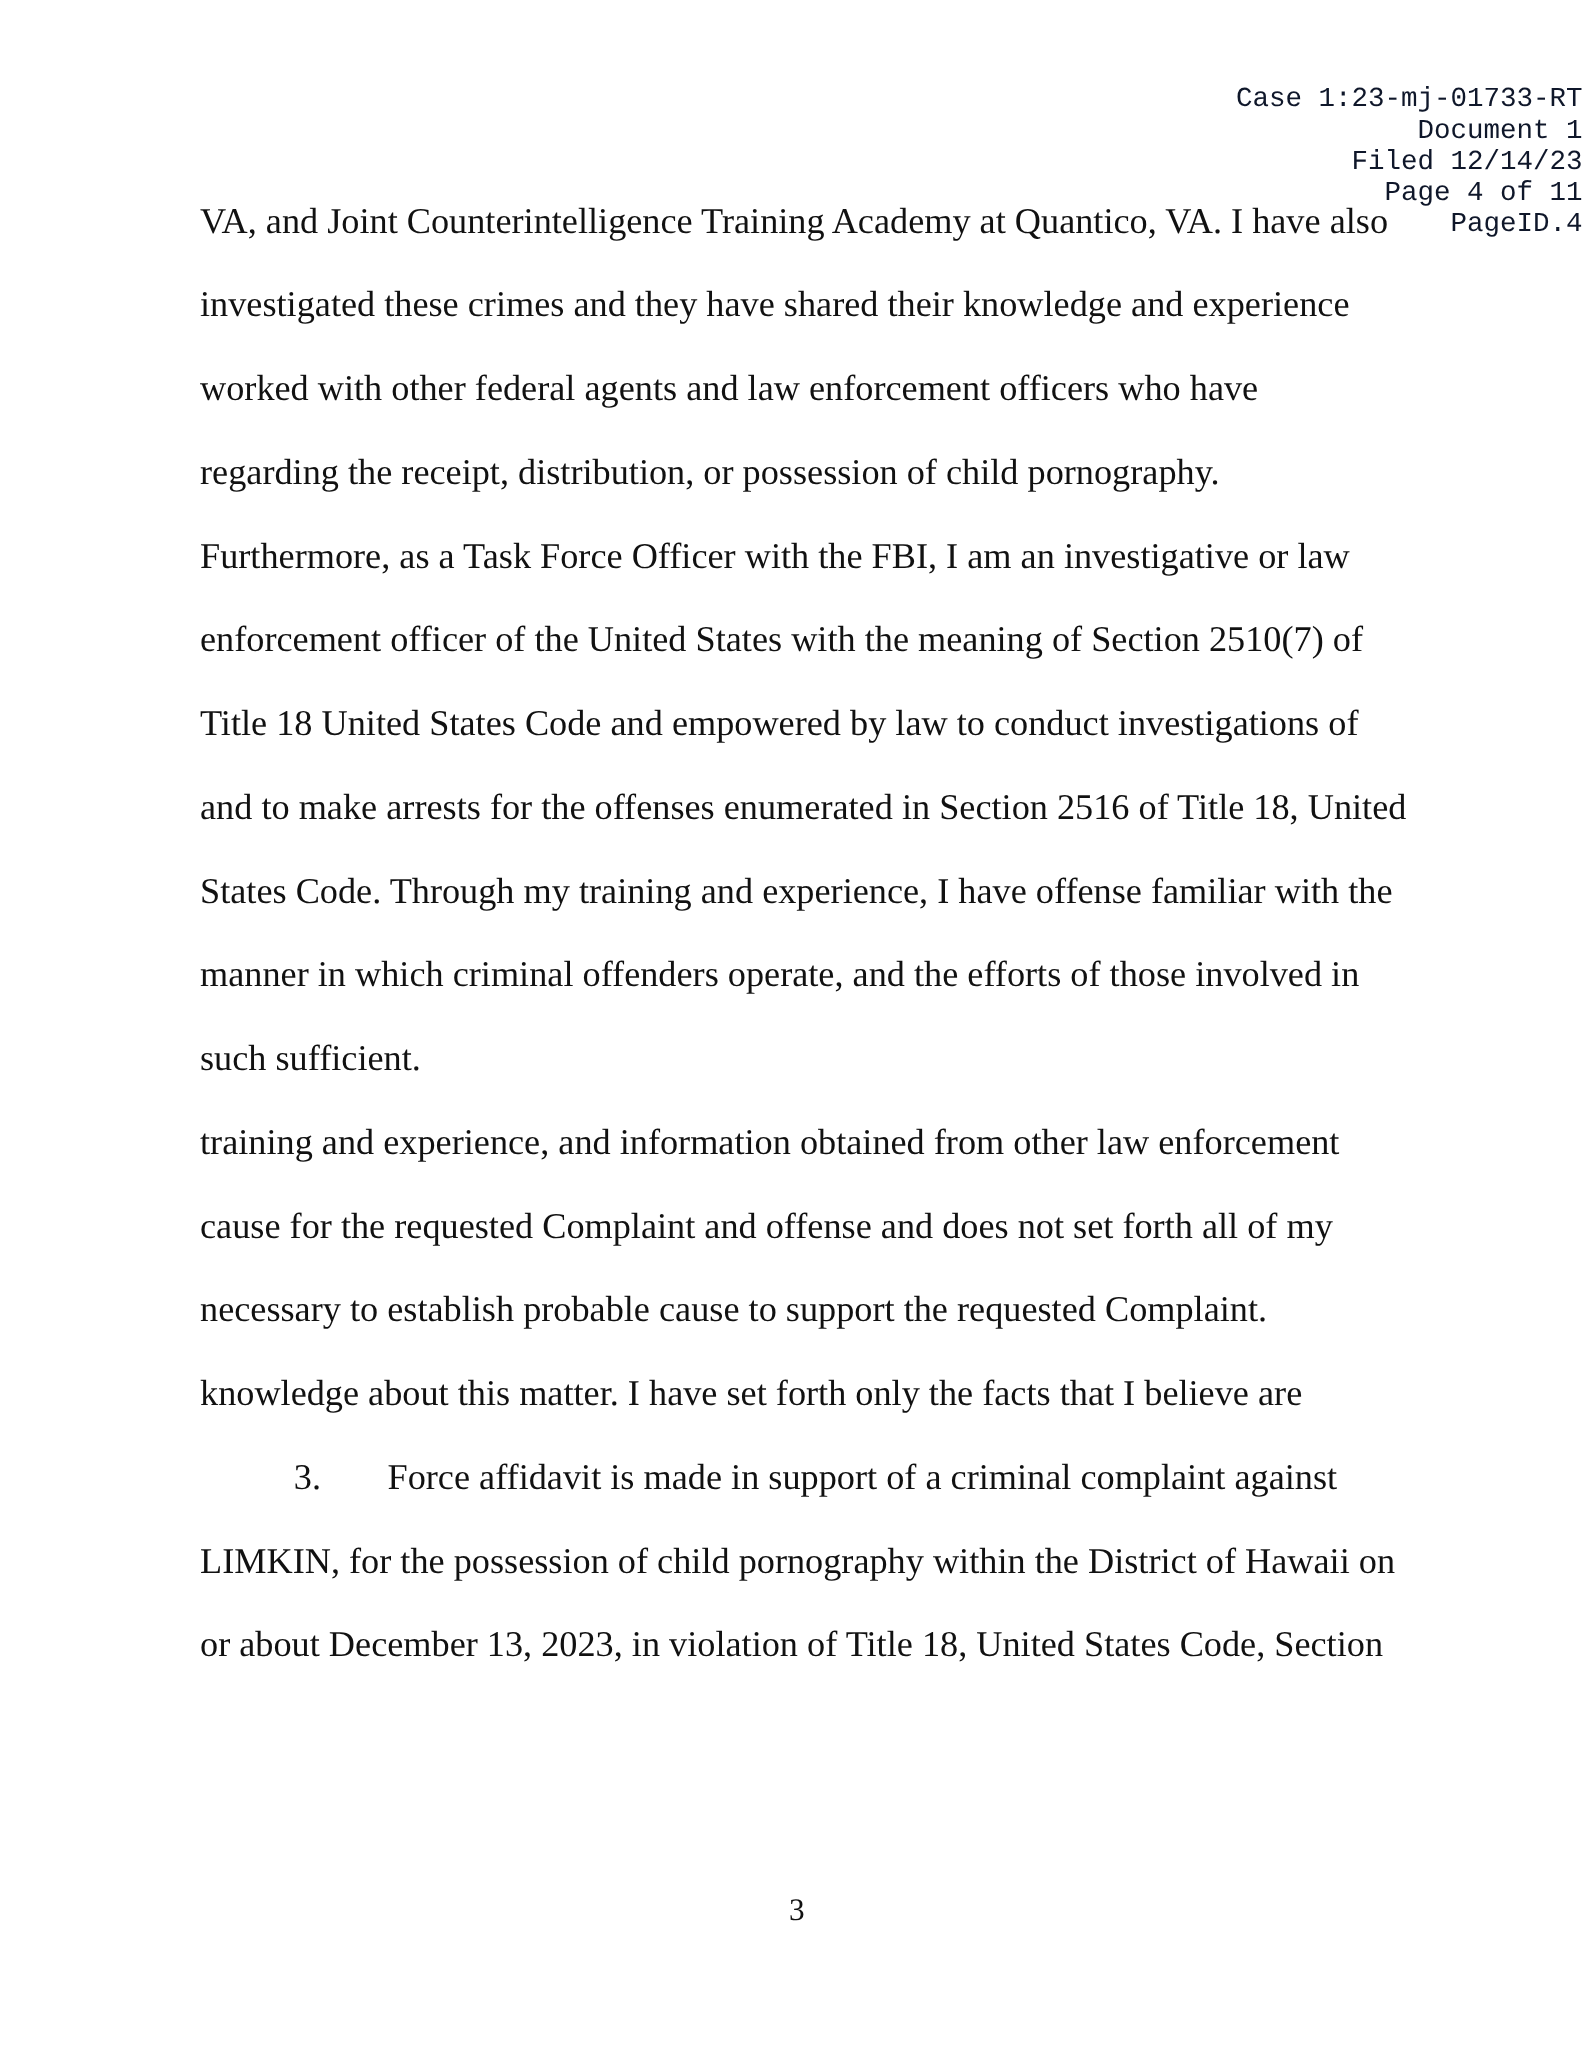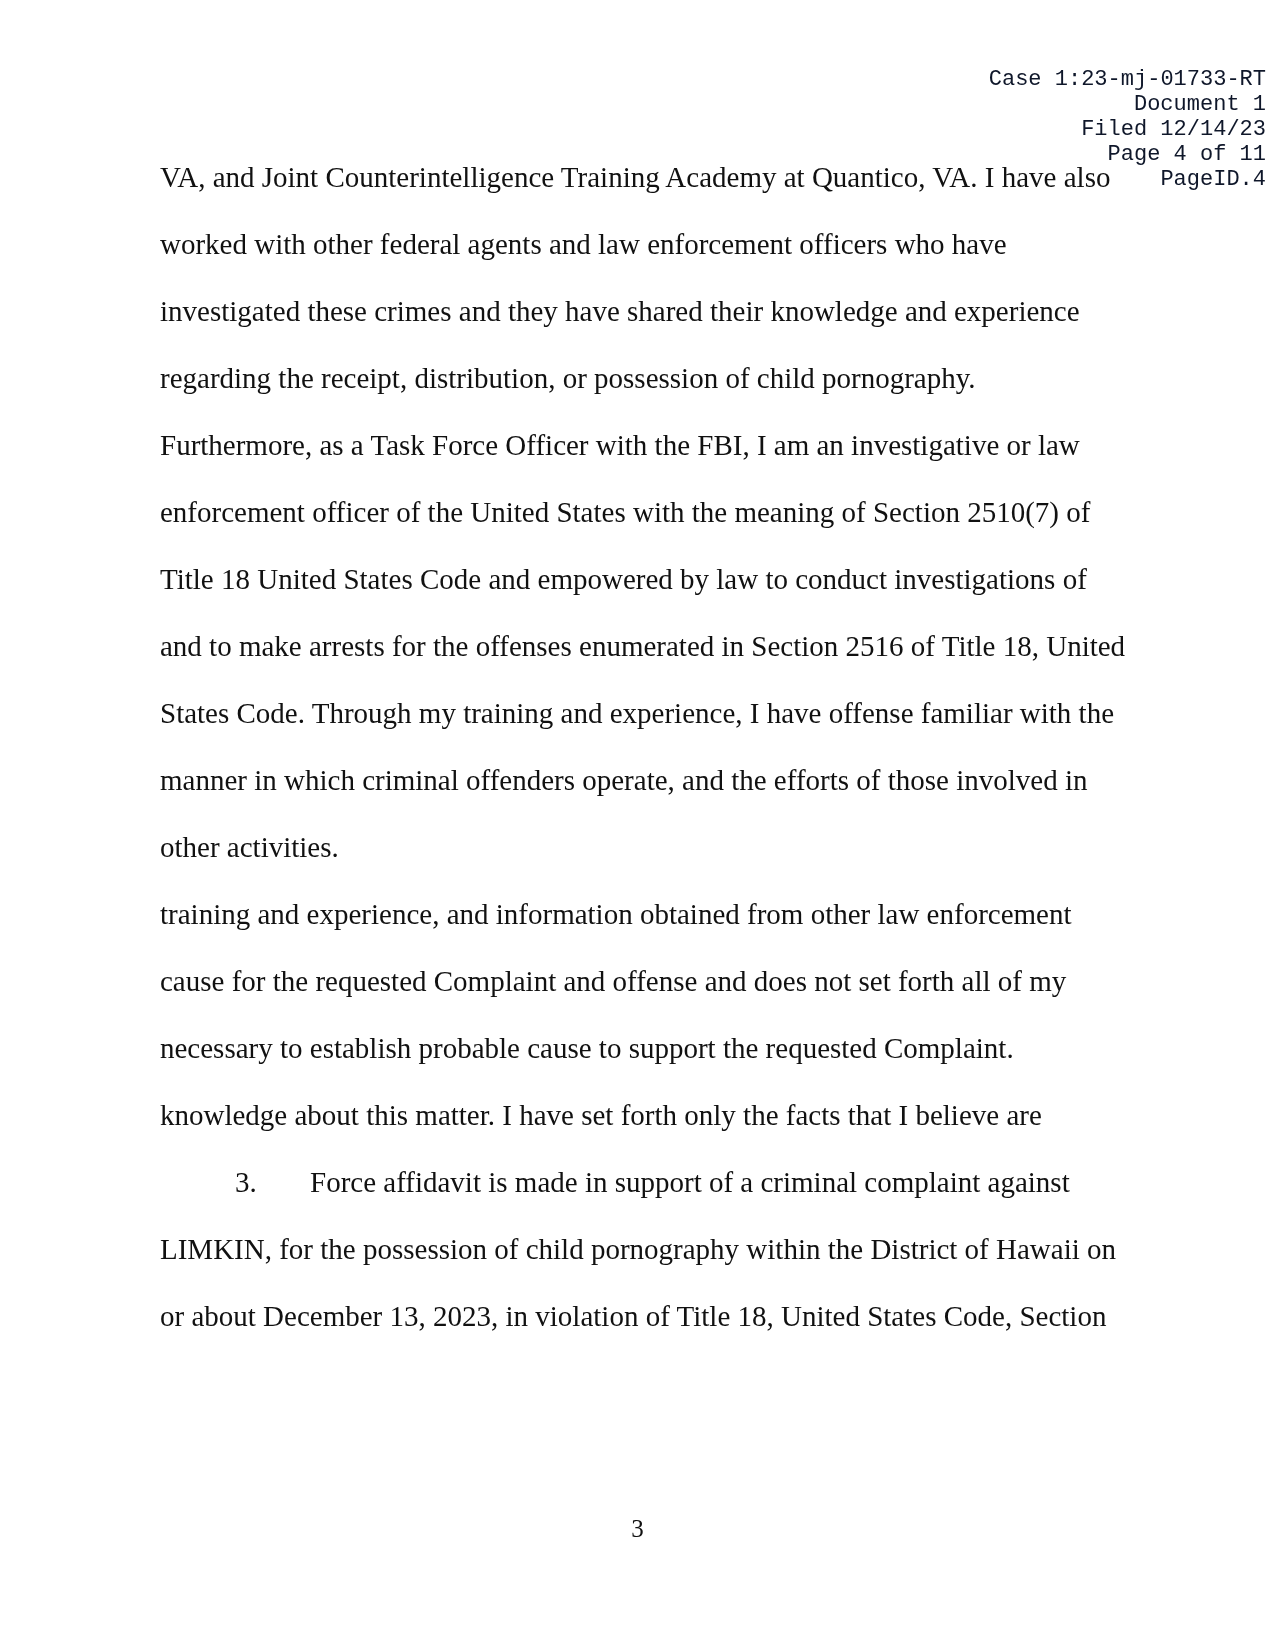--- a/index.html
+++ b/index.html
@@ -28,30 +28,30 @@
 <div class="header">
   <span>Case 1:23-mj-01733-RT</span>
   <span>Document 1</span>
   <span>Filed 12/14/23</span>
   <span>Page 4 of 11</span>
   <span>PageID.4</span>
 </div>
 
 <div class="body-text" id="body-text">
     <div class="line"><span>VA, and Joint Counterintelligence Training Academy at Quantico, VA.  I have also</span></div>
+    <div class="line"><span>investigated these crimes and they have shared their knowledge and experience</span></div>
     <div class="line"><span>worked with other federal agents and law enforcement officers who have</span></div>
-    <div class="line"><span>investigated these crimes and they have shared their knowledge and experience</span></div>
     <div class="line"><span>regarding the receipt, distribution, or possession of child pornography.</span></div>
     <div class="line"><span>Furthermore, as a Task Force Officer with the FBI, I am an investigative or law</span></div>
     <div class="line"><span>enforcement officer of the United States with the meaning of Section 2510(7) of</span></div>
     <div class="line"><span>Title 18 United States Code and empowered by law to conduct investigations of</span></div>
     <div class="line"><span>and to make arrests for the offenses enumerated in Section 2516 of Title 18, United</span></div>
     <div class="line"><span>States Code.  Through my training and experience, I have offense familiar with the</span></div>
     <div class="line"><span>manner in which criminal offenders operate, and the efforts of those involved in</span></div>
-    <div class="line"><span>other activities.</span></div>
+    <div class="line"><span>such sufficient.</span></div>
     <div class="line"><span>training and experience, and information obtained from other law enforcement</span></div>
     <div class="line"><span>cause for the requested Complaint and offense and does not set forth all of my</span></div>
     <div class="line"><span>necessary to establish probable cause to support the requested Complaint.</span></div>
     <div class="line"><span>knowledge about this matter.  I have set forth only the facts that I believe are</span></div>
     <div class="line" style="margin-left: 0px;"><span class="num">3.</span><span>Force affidavit is made in support of a criminal complaint against</span></div>
     <div class="line"><span>LIMKIN, for the possession of child pornography within the District of Hawaii on</span></div>
     <div class="line"><span>or about December 13, 2023, in violation of Title 18, United States Code, Section</span></div>
   </div>
 
 <div class="page-number">3</div>

